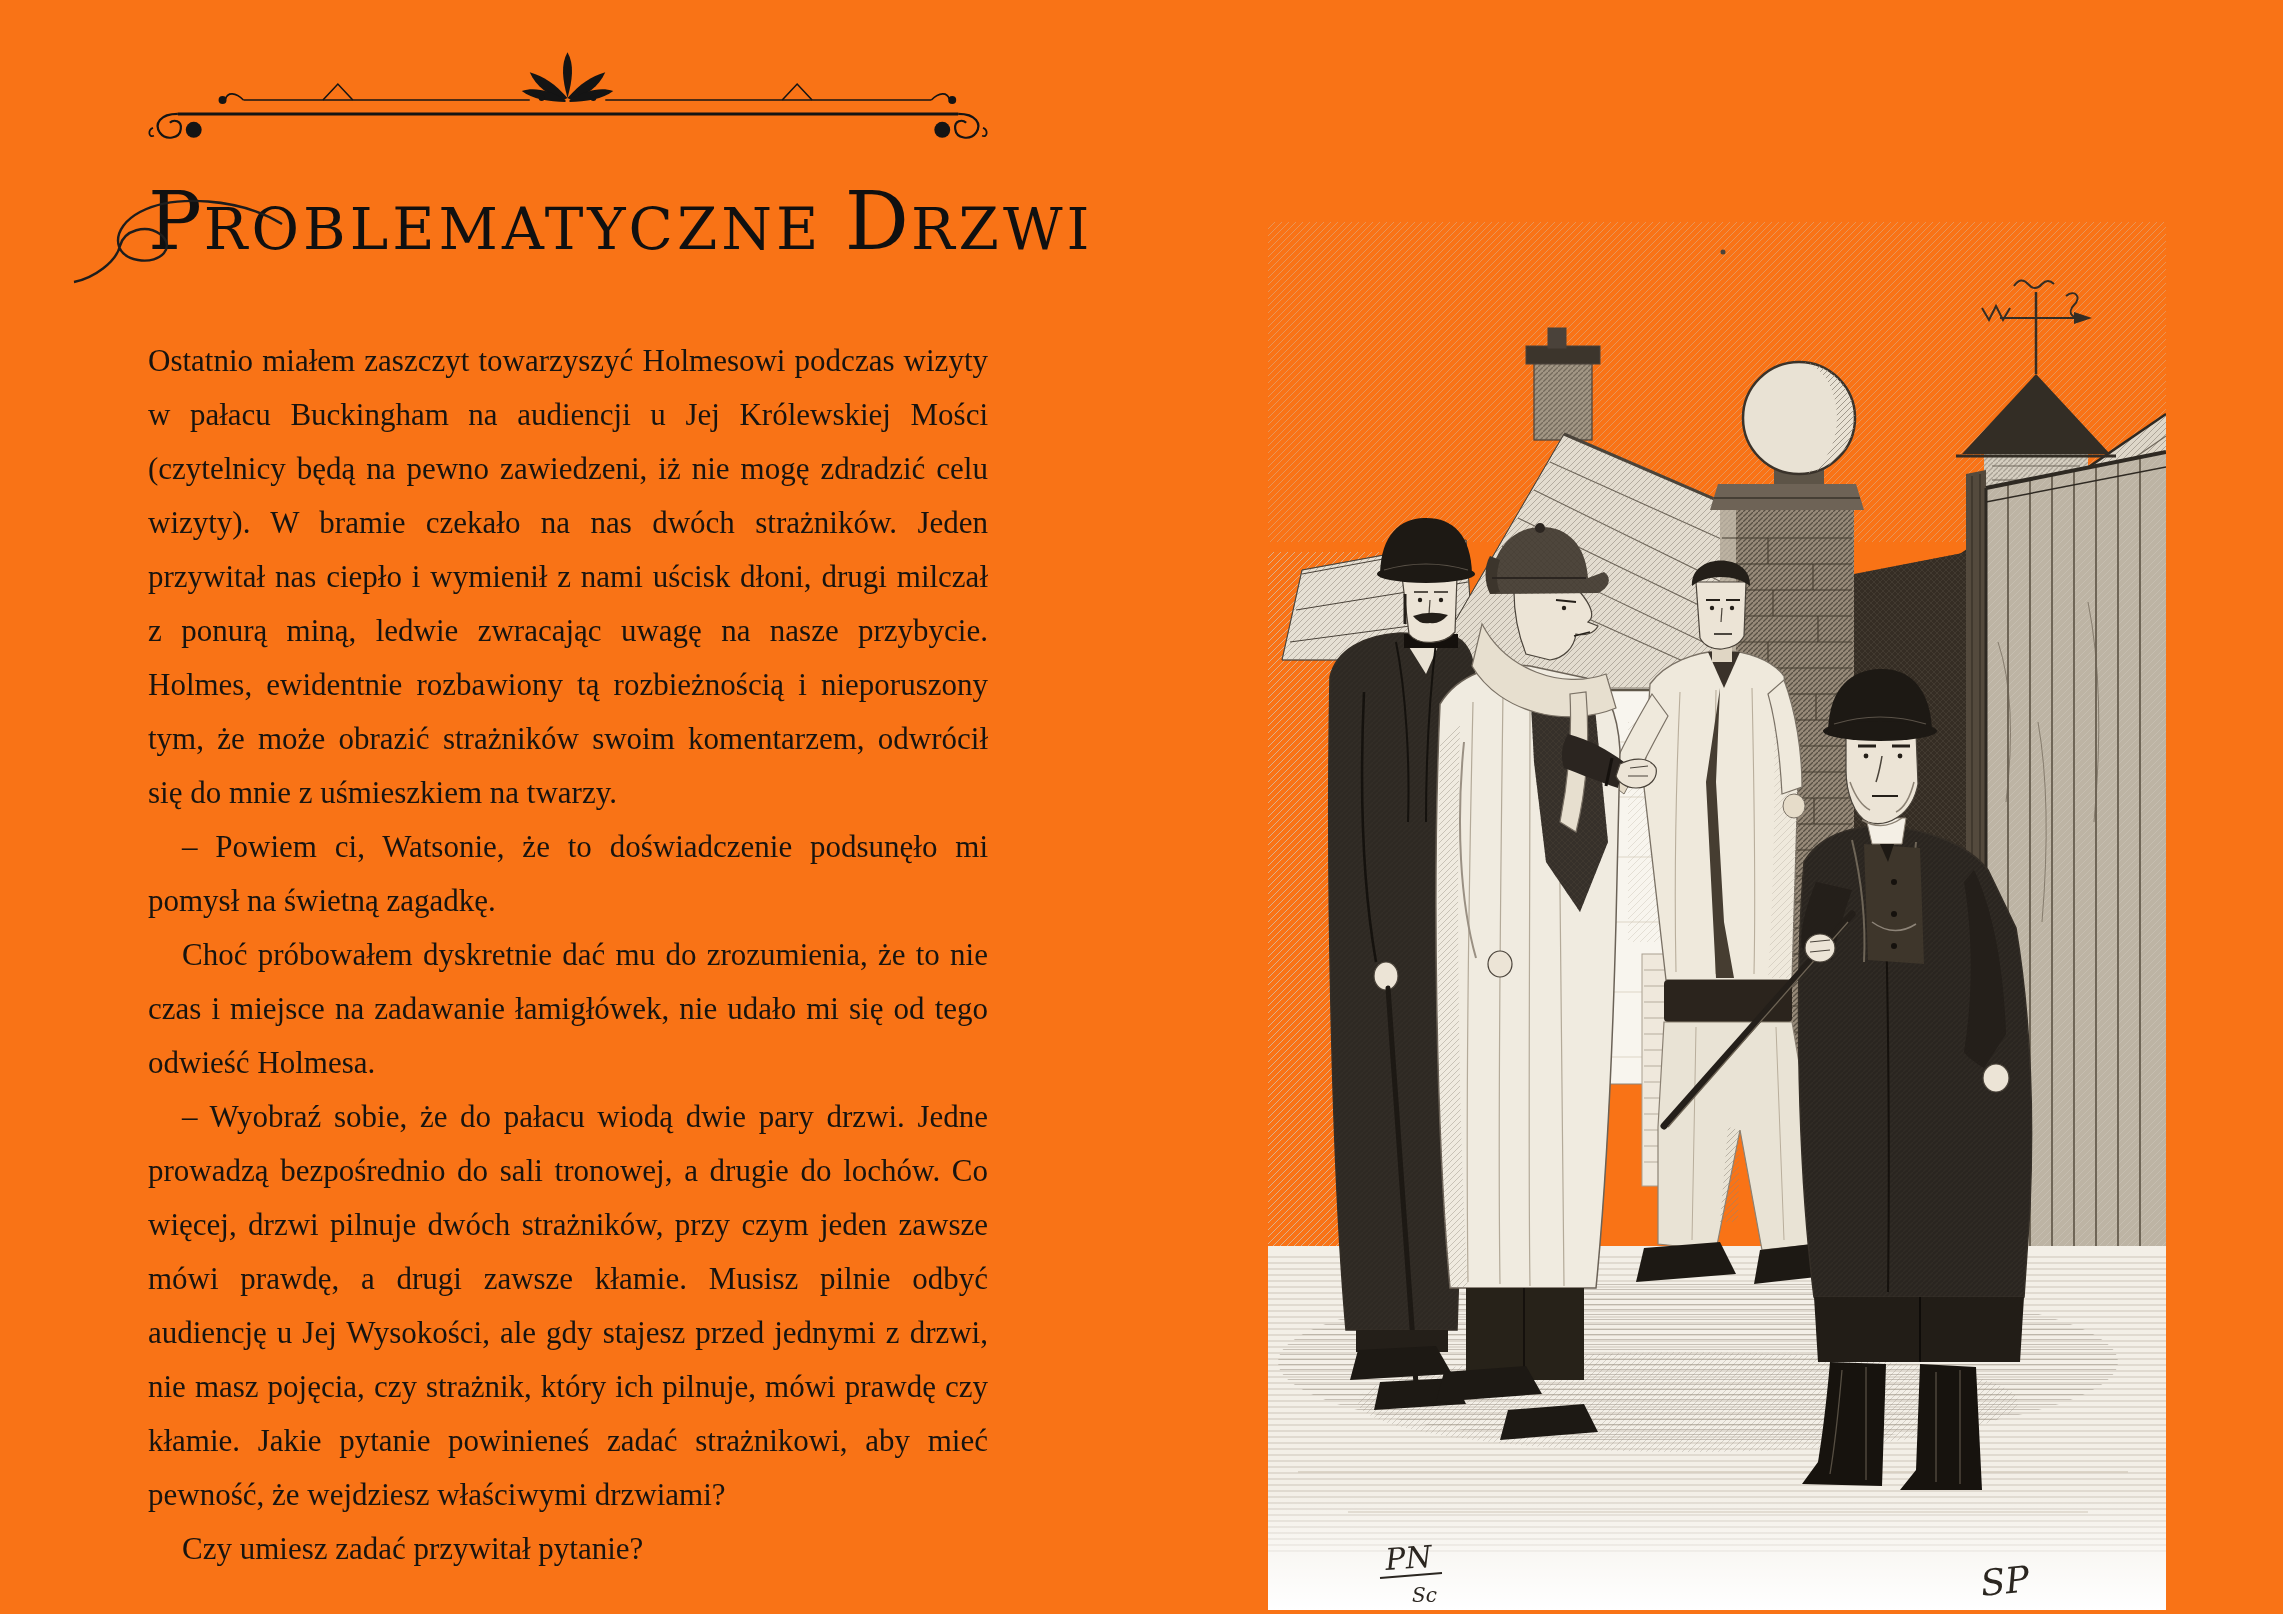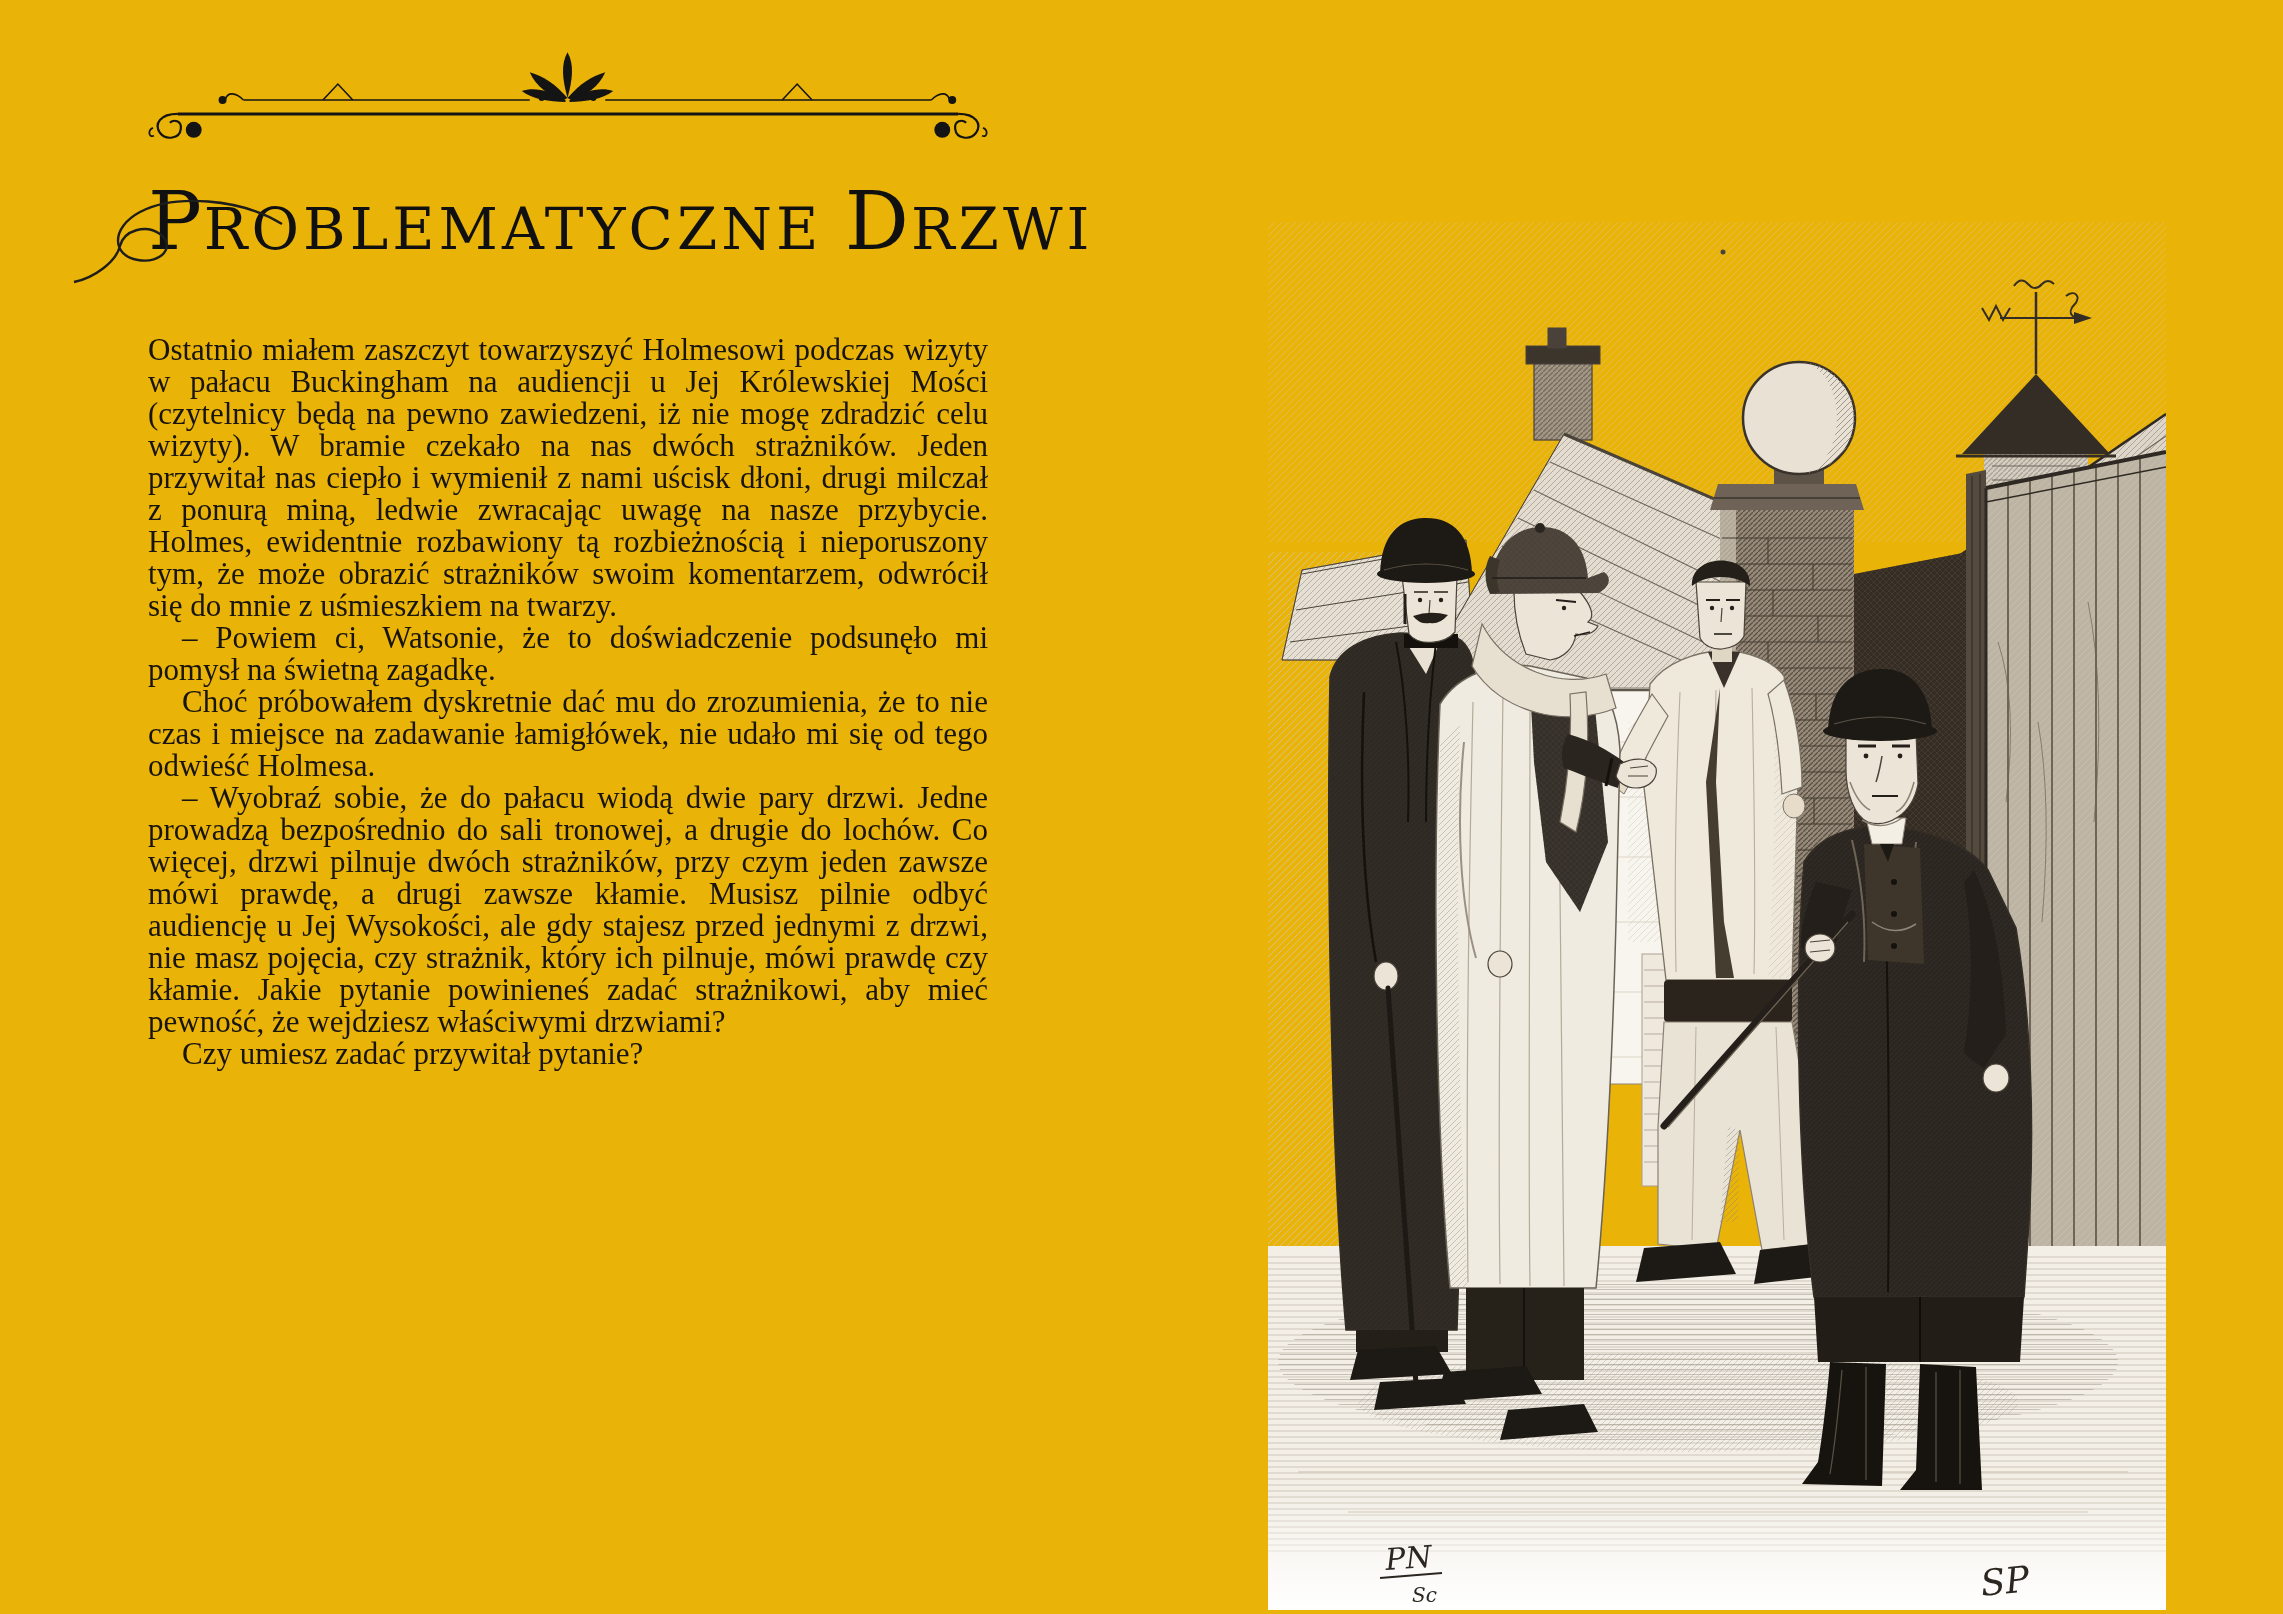--- a/index.html
+++ b/index.html
@@ -1,33 +1,33 @@
 <!DOCTYPE html>
 <html lang="pl"><head>
 <meta charset="utf-8">
 <style>
   html,body{margin:0;padding:0;background:#9a9a9a;}
   .page{
-    position:relative;width:2283px;height:1614px;background:#eab308;
+    position:relative;width:2283px;height:1614px;background:#f97316;
     overflow:hidden;color:#1b1b1b;font-family:"Liberation Serif",serif;
   }
   
   .left-col{position:absolute;left:148px;top:50px;width:840px;}
   .ornament{display:block;margin:0 auto;}
   .title-wrap{text-align:center;margin-top:40px;}
   .title-inner{position:relative;display:inline-block;white-space:nowrap;}
   .page-title{
     font-family:"DejaVu Serif",serif;font-weight:normal;color:#101010;
     margin:0;line-height:1;letter-spacing:2px;
   }
   .page-title .cap{font-size:80px;}
   .page-title .rest{font-size:58px;letter-spacing:4px;}
   .title-flourish{position:absolute;left:-78px;bottom:-34px;pointer-events:none;}
   .body-text{
-    margin-top:72px;font-size:31px;line-height:32px;text-align:justify;
+    margin-top:72px;font-size:31px;line-height:54px;text-align:justify;
     color:#18140f;
   }
   .body-text p{margin:0;}
   .body-text p.indent{text-indent:34px;}
   
   .pagenum{
     position:absolute;left:148px;top:1514px;width:840px;
     display:flex;align-items:center;justify-content:center;gap:12px;
   }
   .pagenum .num{font-family:"Liberation Serif",serif;font-size:38px;color:#111;}

